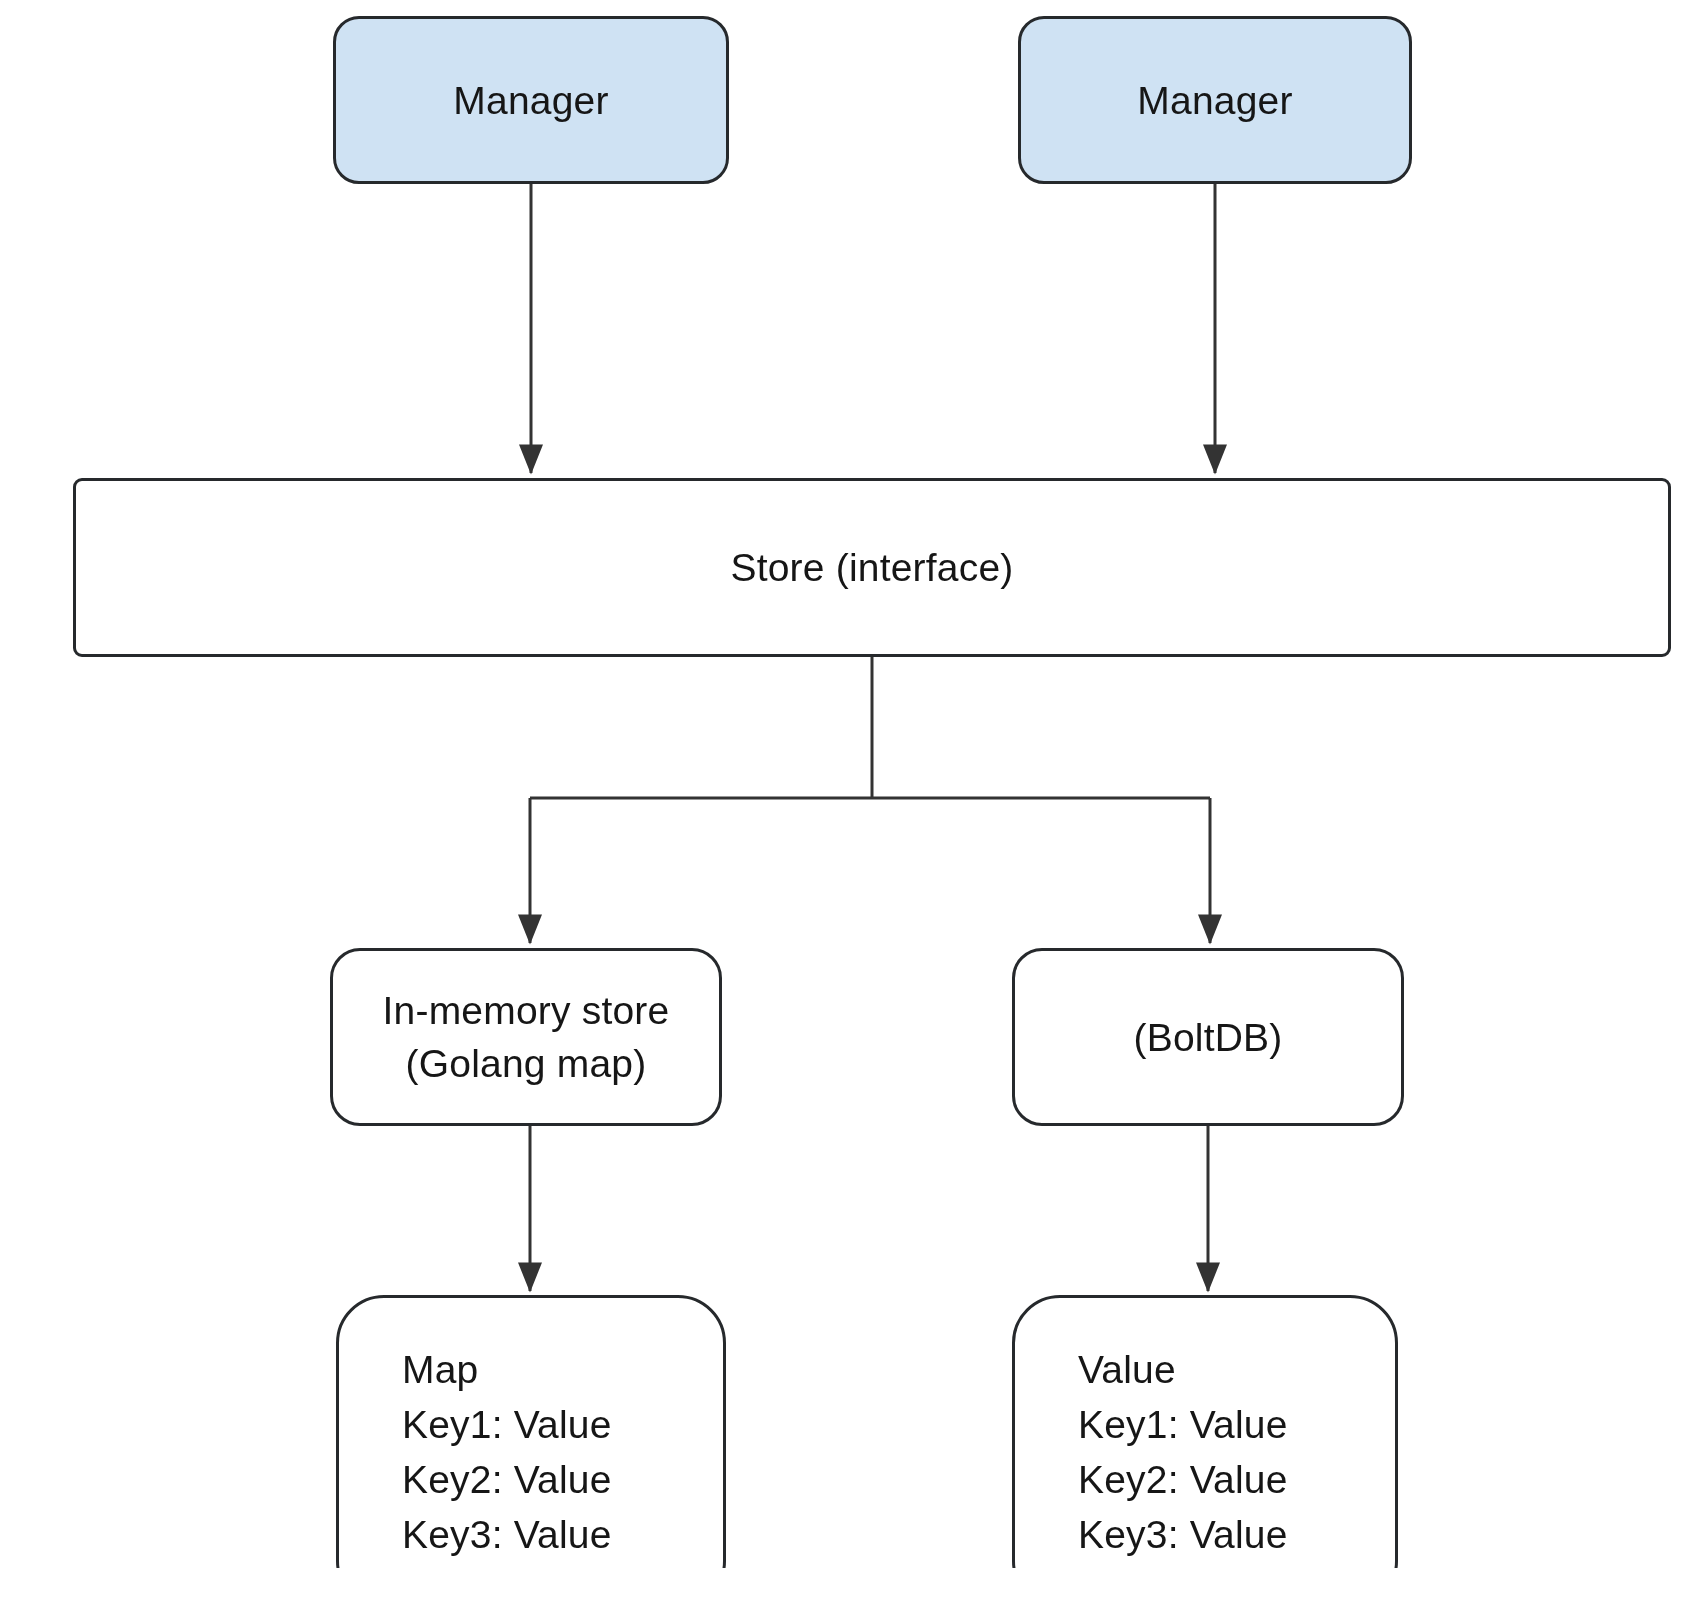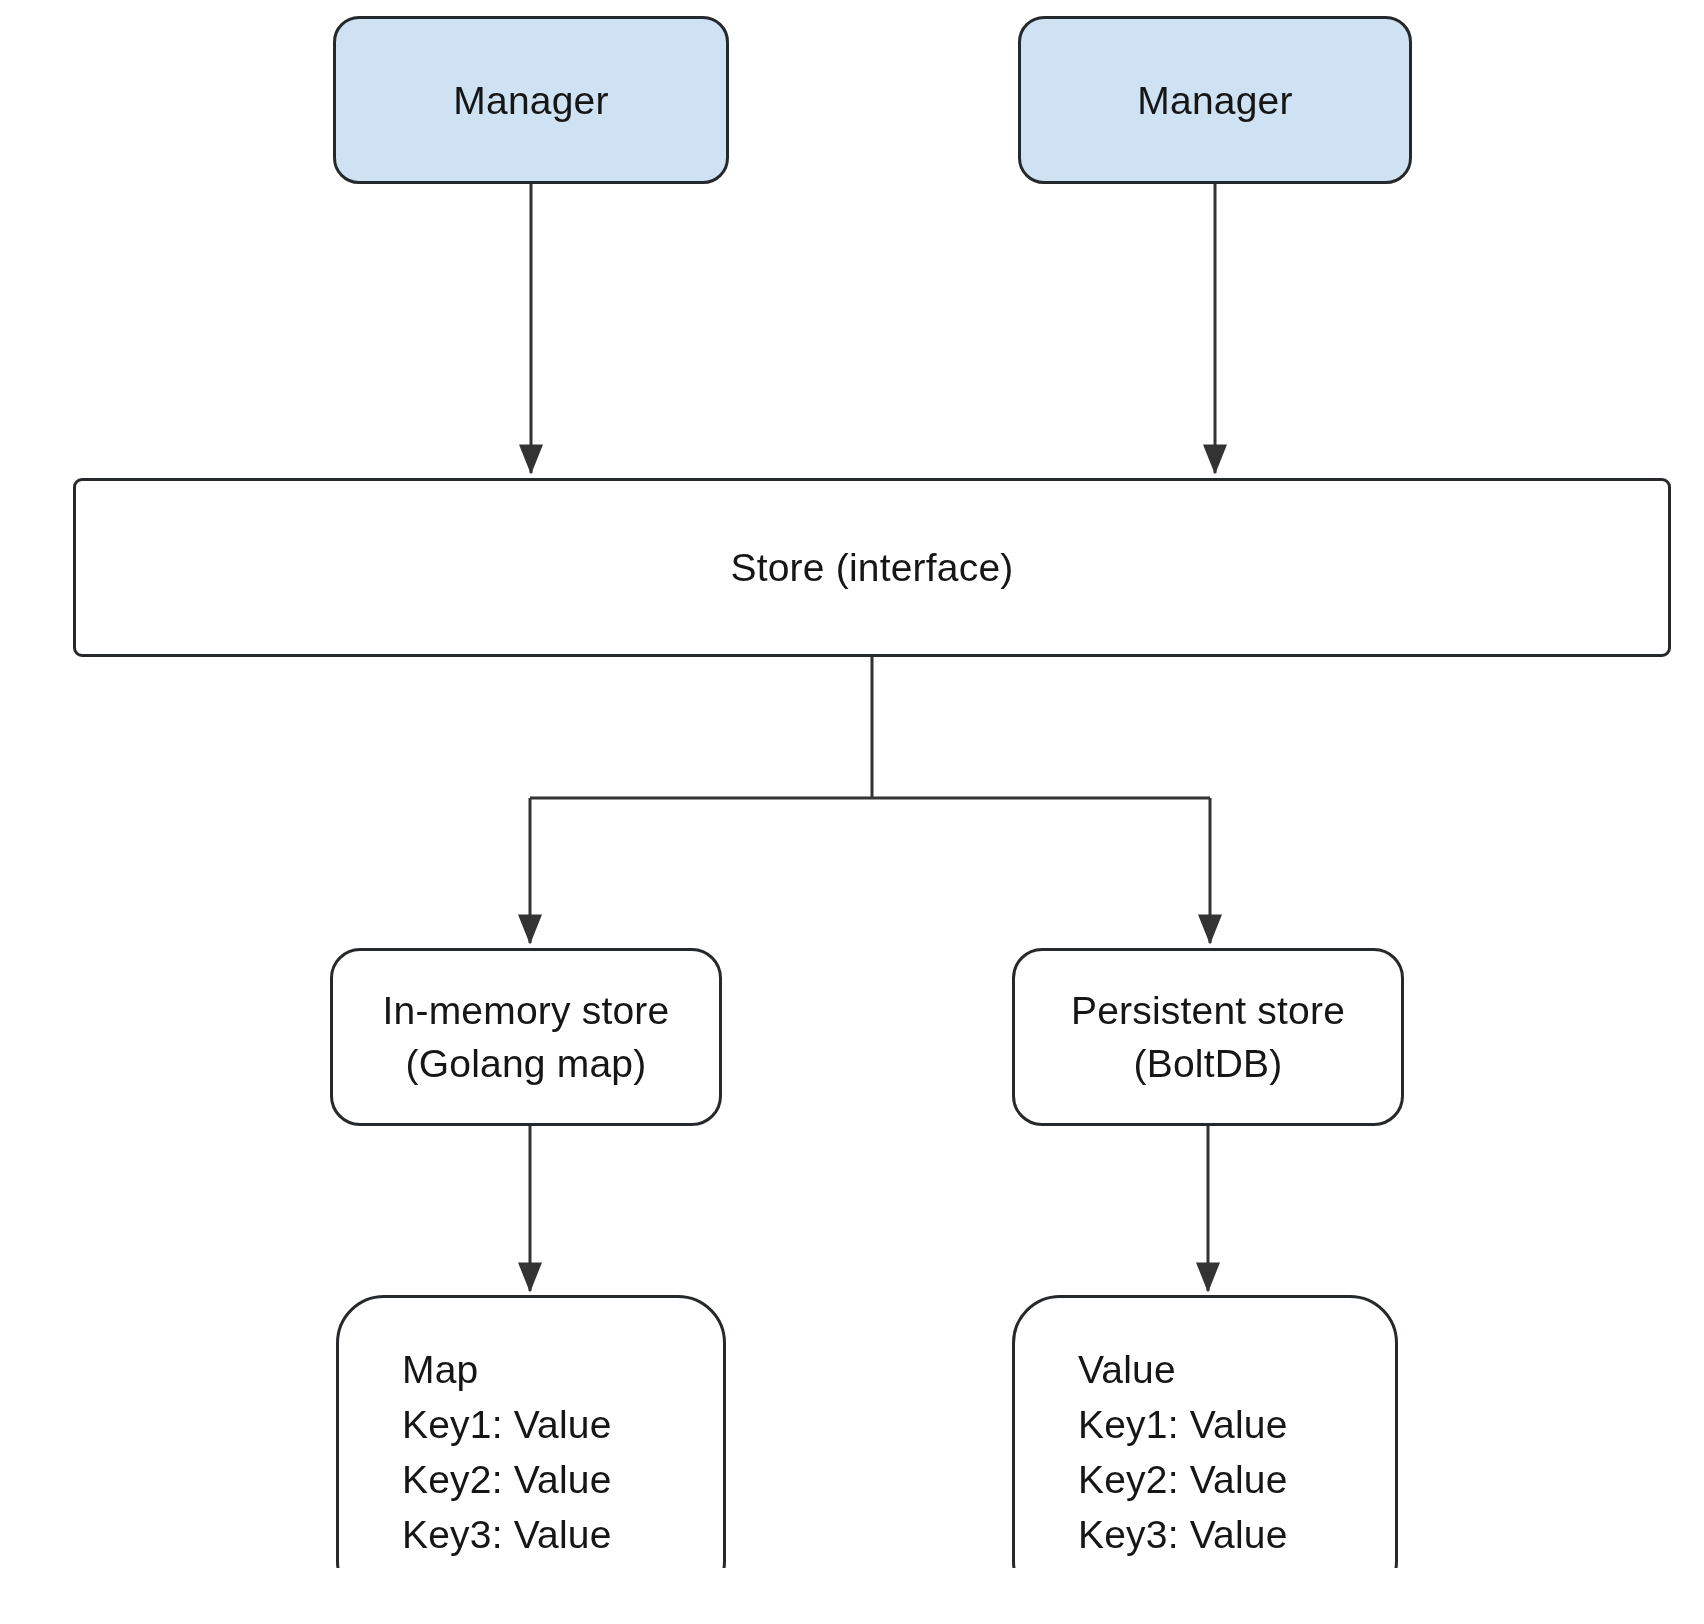--- a/index.html
+++ b/index.html
@@ -111,21 +111,20 @@
   <div class="node bar" style="left:25px; top:478px; width:1598px; height:179px;border-radius:9px;">
     <span>Store (interface)</span>
   </div>
 
   <div class="node mid" style="left:282px; top:948px; width:392px; height:178px;">
     <span>In-memory store</span>
     <span>(Golang map)</span>
   </div>
 
   <div class="node mid" style="left:964px; top:948px; width:392px; height:178px;">
-    <span>Persistent store</span>
     <span>(BoltDB)</span>
   </div>
 
   <div class="node kv" style="left:288px; top:1295px; width:390px; height:314px;">
     <span>Map</span>
     <span>Key1: Value</span>
     <span>Key2: Value</span>
     <span>Key3: Value</span>
   </div>
 

